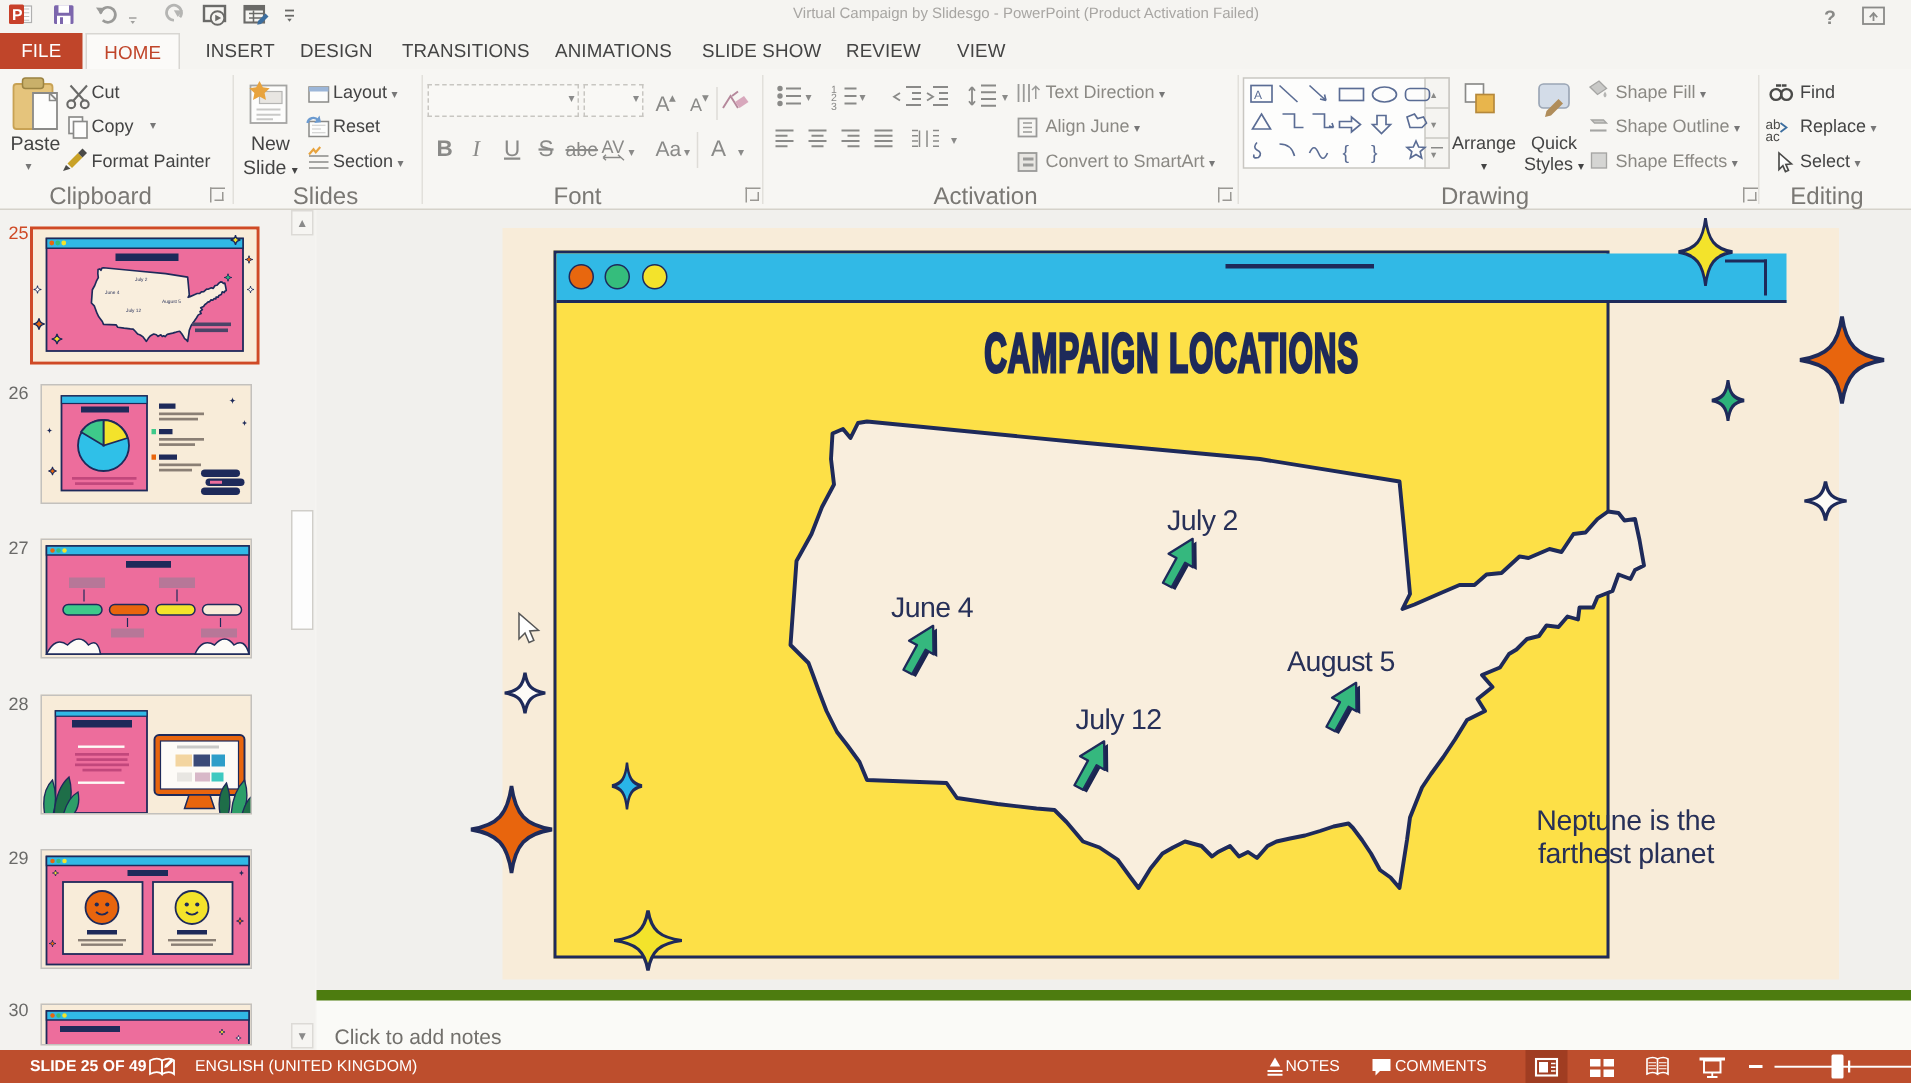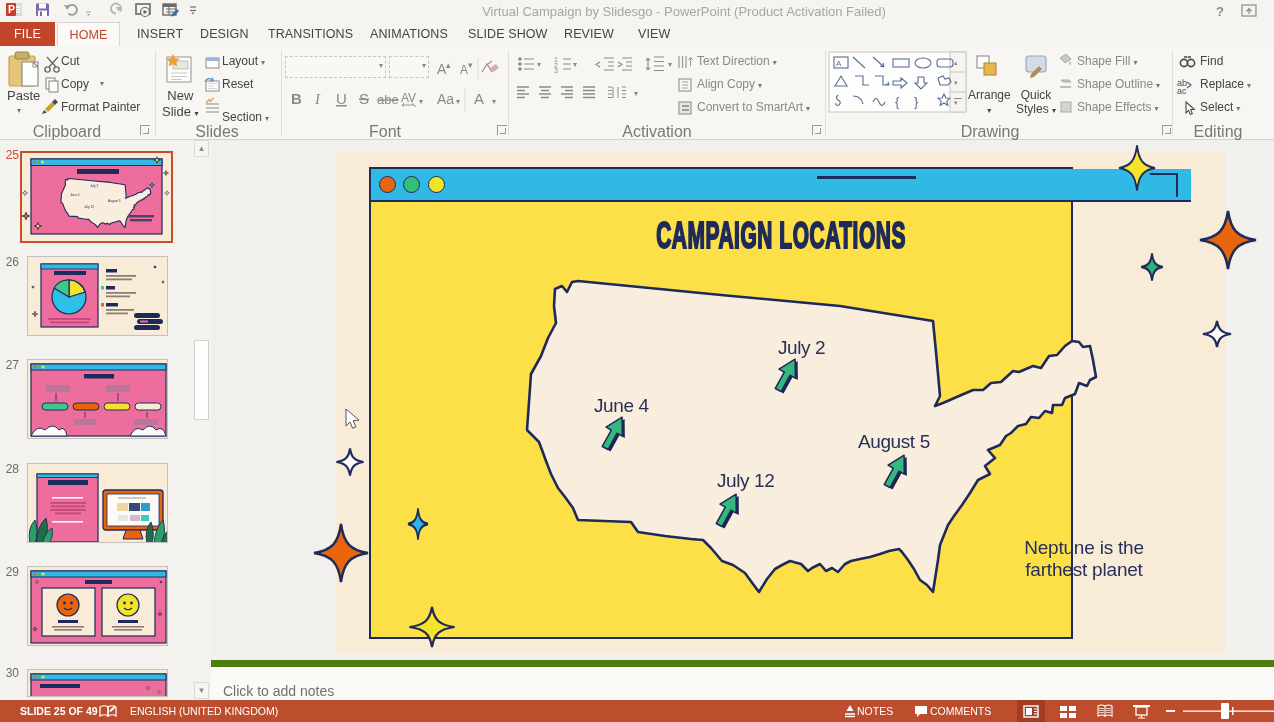--- a/index.html
+++ b/index.html
@@ -2,21 +2,21 @@
 <html><head>
 <meta charset="utf-8">
 <style>
   * { margin:0; padding:0; box-sizing:border-box; }
   html,body { width:1274px; height:722px; overflow:hidden; }
   body { font-family:"Liberation Sans", sans-serif; background:#f5f4f1; position:relative; }
   .abs { position:absolute; }
 
   
   #titlebar { left:0; top:0; width:1274px; height:22px; background:#f5f4f1; }
-  #titletext { left:94px; right:0; top:4px; text-align:center; font-size:13px; color:#a8a6a3; }
+  #titletext { left:94px; right:0; top:4px; text-align:center; font-size:10px; color:#a8a6a3; }
   
   #tabrow { left:0; top:22px; width:1274px; height:24px; background:#f5f4f1; font-size:12.5px; color:#444; letter-spacing:0.1px; }
   .tab { position:absolute; top:0; height:24px; line-height:24px; }
   #filetab { left:0; width:55px; background:#c0452a; color:#fff; text-align:center; }
   #hometab { left:57px; width:63px; background:#fbfaf8; border:1px solid #d8d6d2; border-bottom:none; color:#c0452a; text-align:center; }
   
   #ribbon { left:0; top:46px; width:1274px; height:94px; background:#f7f6f3; border-bottom:1px solid #d5d2ca; font-size:12px; color:#3b3b3b; }
   .gsep { position:absolute; top:4px; height:86px; width:1px; background:#e2e0db; }
   .glabel { position:absolute; top:77px; font-size:16px; color:#7a7874; width:100px; text-align:center; }
   .launch { position:absolute; top:79px; width:10px; height:10px; border-left:1px solid #9a9894; border-top:1px solid #9a9894; }
@@ -123,27 +123,27 @@
   <div class="btn" style="left:7px; top:42px; font-size:13px;">Paste</div>
   <div class="btn" style="left:17px; top:60px; font-size:8px; color:#777;">▾</div>
   <div class="btn" style="left:61px; top:8px;">Cut</div>
   <div class="btn" style="left:61px; top:31px;">Copy</div>
   <div class="btn" style="left:100px; top:33px; font-size:8px; color:#777;">▾</div>
   <div class="btn" style="left:61px; top:54px;">Format Painter</div>
 
   <div class="btn" style="left:162px; top:42px; text-align:center; font-size:13px; line-height:15.5px;">New<br>Slide <span style="font-size:8px;">▾</span></div>
   <div class="btn dd" style="left:222px; top:8px;">Layout</div>
   <div class="btn" style="left:222px; top:31px;">Reset</div>
-  <div class="btn dd" style="left:222px; top:64px;text-align:right;">Section</div>
+  <div class="btn dd" style="left:222px; top:54px;text-align:right;">Section</div>
 
   <div class="combo" style="left:285px; top:10px; width:101px;"></div>
   <div class="combo" style="left:389px; top:10px; width:40px;"></div>
 
   <div class="btn gray dd" style="left:697px; top:8px;">Text Direction</div>
-  <div class="btn gray dd" style="left:697px; top:31px;">Align Copy</div>
+  <div class="btn gray dd" style="left:697px; top:31px;">Align June</div>
   <div class="btn gray dd" style="left:697px; top:54px;">Convert to SmartArt</div>
 
   <div class="btn" style="left:968px; top:42px; text-align:center;">Arrange<br><span style="font-size:8px;">▾</span></div>
   <div class="btn" style="left:1014px; top:42px; text-align:center; width:44px;">Quick<br>Styles <span style="font-size:8px;">▾</span></div>
   <div class="btn gray dd" style="left:1077px; top:8px;">Shape Fill</div>
   <div class="btn gray dd" style="left:1077px; top:31px;">Shape Outline</div>
   <div class="btn gray dd" style="left:1077px; top:54px;">Shape Effects</div>
 
   <div class="btn" style="left:1200px; top:8px;">Find</div>
   <div class="btn dd" style="left:1200px; top:31px;">Replace</div>

